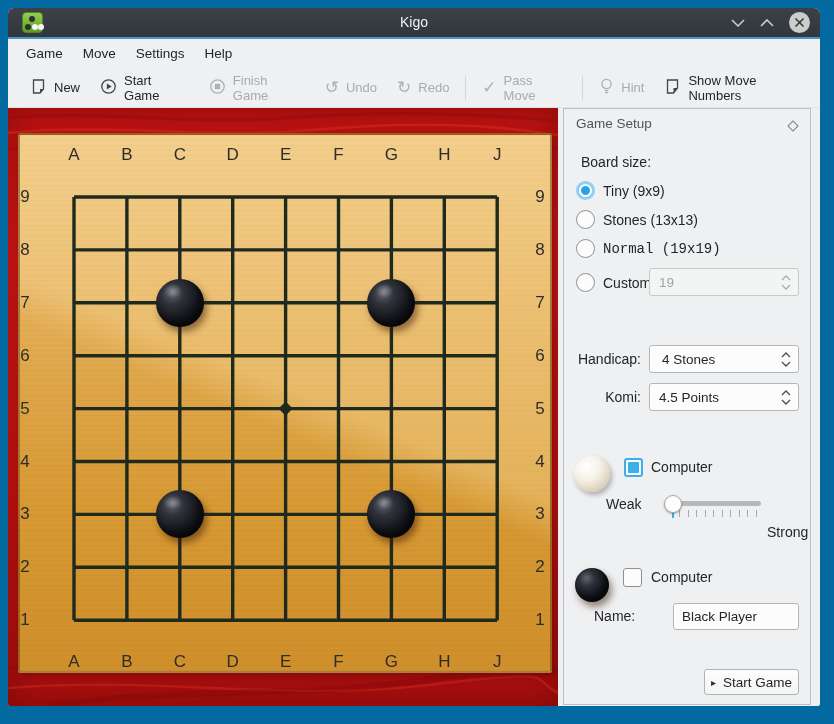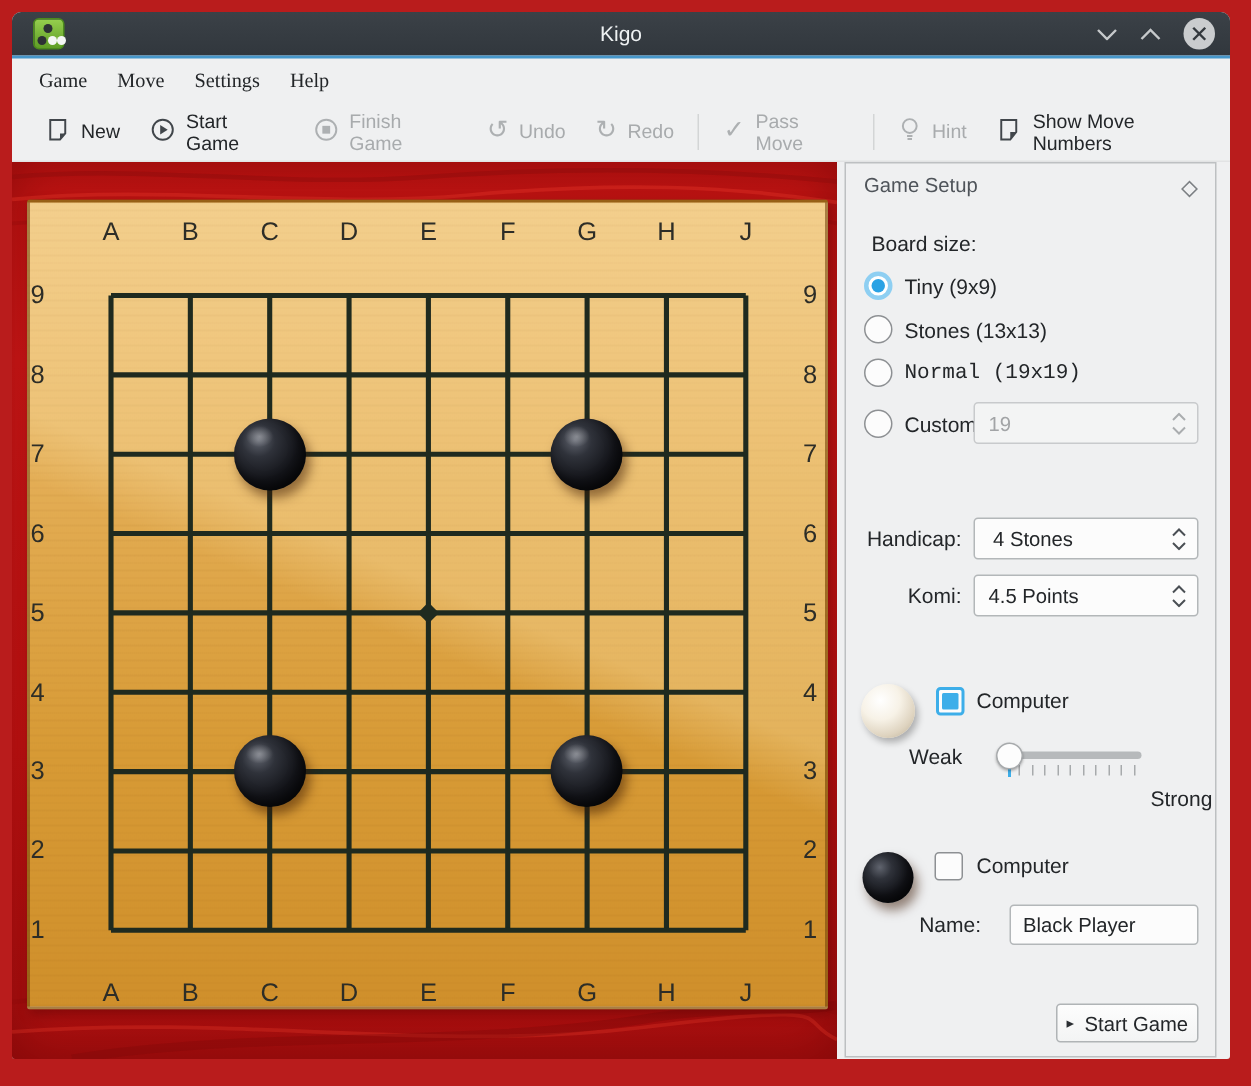--- a/index.html
+++ b/index.html
@@ -1,18 +1,18 @@
 <!DOCTYPE html>
 <html><head>
 <meta charset="utf-8">
 <style>
   * { margin:0; padding:0; box-sizing:border-box; }
   html,body { background:#000; }
   body { font-family:"Liberation Sans","DejaVu Sans",sans-serif; color:#232629; }
-  .screen { position:relative; width:834px; height:724px; background:#b91c1c; overflow:hidden; }
+  .screen { position:relative; width:834px; height:724px; background:#0369a1; overflow:hidden; }
   .window { position:absolute; left:8px; top:8px; width:812px; height:698px;
             background:#eff0f1; border-radius:6px 6px 2px 2px; overflow:hidden; }
 
   
   .titlebar { position:relative; height:31px; background:linear-gradient(180deg,#3b4147,#31373d);
               border-bottom:2px solid #4696c9; }
   .app-icon { position:absolute; left:14px; top:4px; width:21px; height:21px; border-radius:4px;
               background:linear-gradient(180deg,#95ce4e,#5f9e25); border:1px solid #4c8a1d; }
   .app-icon i { position:absolute; border-radius:50%; width:6px; height:6px; }
   .app-icon .s1 { left:6px; top:3px;  background:#2d3134; }
@@ -20,21 +20,21 @@
   .app-icon .s3 { left:9px; top:11px; background:#f4f6f4; }
   .app-icon .s4 { left:15px; top:11px; background:#f4f6f4; }
   .win-title { position:absolute; left:0; right:0; top:0; height:29px; line-height:29px;
                text-align:center; color:#eef1f2; font-size:14px; }
   .win-controls { position:absolute; right:10px; top:0; height:29px; display:flex; align-items:center; gap:15px; }
   .wbtn { display:flex; align-items:center; justify-content:center; }
   .close-circle { width:21px; height:21px; border-radius:50%; background:#caccce; }
 
   
   .menubar { height:29px; display:flex; align-items:center; padding-left:8px; background:#eff0f1; }
-  .menu-item { padding:0 10px; font-size:13.5px; color:#232629; height:100%; display:flex; align-items:center; cursor:default;font-family:Liberation Serif, serif; }
+  .menu-item { padding:0 10px; font-size:13.5px; color:#232629; height:100%; display:flex; align-items:center; cursor:default; }
 
   
   .toolbar { height:40px; display:flex; align-items:center; padding-left:12px;
              background:#eff0f1; border-bottom:1px solid #e2e3e4; }
   .tbtn { display:flex; align-items:center; gap:7px; padding:0 10px; height:32px; font-size:13px; color:#232629; }
   .tbtn .uicon { font-size:17px; line-height:17px; color:#41464b; font-family:"DejaVu Sans",sans-serif; }
   .tbtn svg { stroke:#41464b; }
   .tbtn.disabled { color:#a8abad; }
   .tbtn.disabled svg { stroke:#adb0b2; }
   .tbtn.disabled .uicon { color:#adb0b2; }
@@ -374,21 +374,21 @@
             <div class="tick"></div>
           </div>
         <div class="tick-blue"></div>
         <div class="slider-handle"></div>
         <div class="static-label" style="left:203px; top:387px;margin-top:28px;">Strong</div>
 
         <div class="pstone-black"></div>
         <div class="checkbox" style="left:59px; top:459px;"></div>
         <div class="static-label" style="left:87px; top:460px;">Computer</div>
 
-        <div class="static-label" style="left:20px; top:499px; width:70px; text-align:right;">Name:</div>
+        <div class="static-label" style="left:30px; top:499px; width:70px; ">Name:</div>
         <div class="text-input">
           <span>Black Player</span>
         </div>
 
         <div class="start-btn">
           <span class="tri">▸</span>
           <span>Start Game</span>
         </div>
       </div>
 

